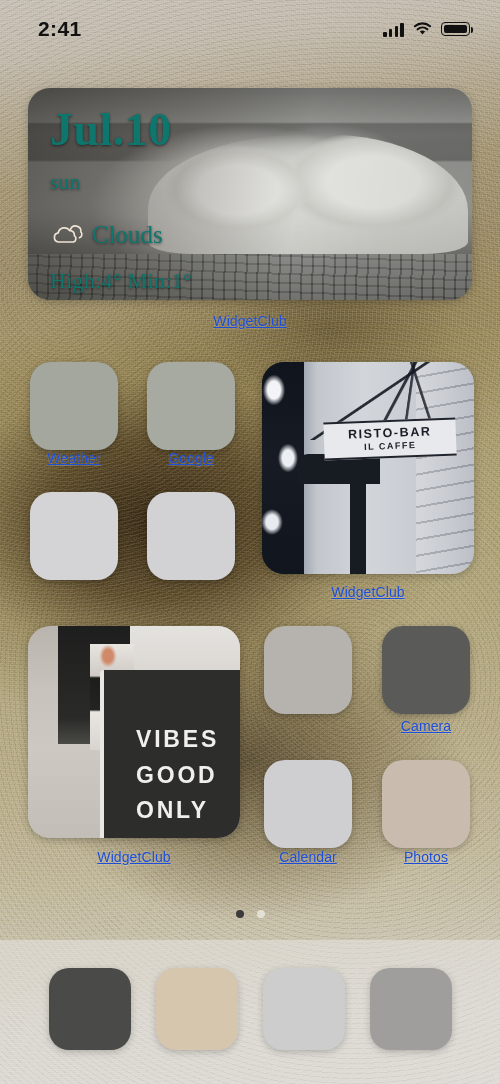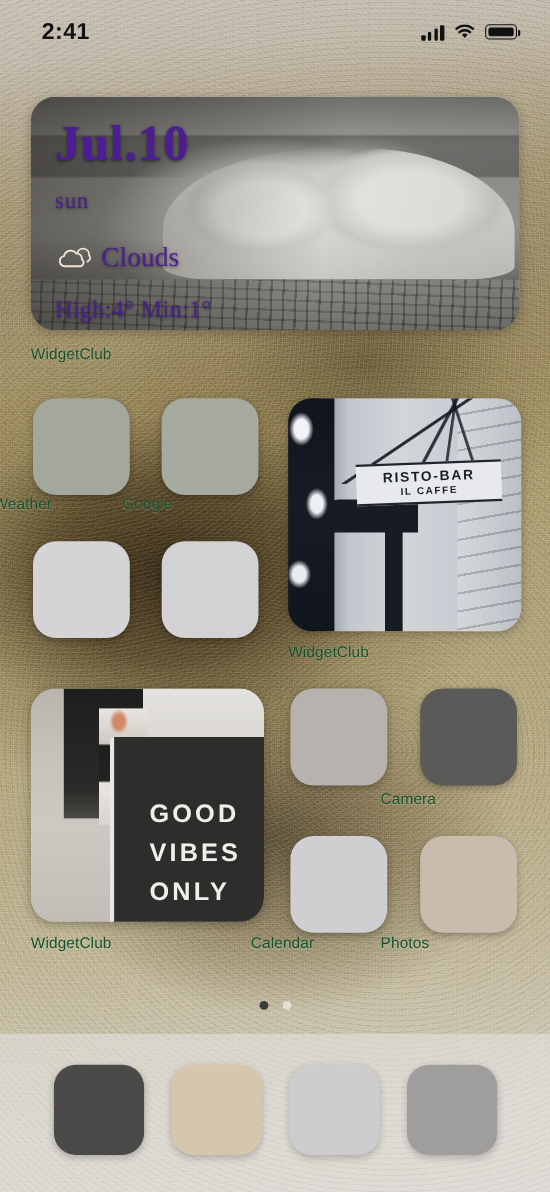--- a/index.html
+++ b/index.html
@@ -114,38 +114,39 @@
     border-radius:50% 46% 14% 14% / 62% 64% 10% 10%;
     filter:blur(0.4px);
   }
   .widget-shade {
     position:absolute; inset:0;
     background:linear-gradient(100deg, rgba(20,18,14,0.46) 0%, rgba(30,26,20,0.26) 34%, rgba(0,0,0,0.04) 60%, rgba(0,0,0,0.10) 100%);
   }
   .weather-text {
     position:absolute; left:22px; top:18px; right:16px;
     font-family:"Liberation Serif", serif;
-    color:#4c1d95;
+    color:#0f766e;
     text-shadow:0 1px 3px rgba(0,0,0,0.55);
   }
   .w-date { font-size:46px; font-weight:700; letter-spacing:0.5px; line-height:1.05; }
   .w-day  { font-size:21px; font-weight:400; margin-top:16px; letter-spacing:0.6px; }
   .w-cond { display:flex; align-items:center; gap:8px; margin-top:26px; font-size:25px; }
   .w-temp { font-size:22px; margin-top:19px; letter-spacing:0.3px; }
   .cloud-icon { flex:0 0 auto; }
 
   
   .label {
     position:absolute;
-    text-align:left;
+    text-align:center;
     font-size:14px;
-    color:#14532d;
+    color:#1d4ed8;
     letter-spacing:0.1px;
     white-space:nowrap;
     text-shadow:0 0.5px 1.5px rgba(255,255,255,0.30);
+    text-decoration:underline;
   }
 
   
   .app-icon {
     position:absolute;
     width:88px; height:88px;
     border-radius:21px;
     box-shadow:0 2px 7px rgba(0,0,0,0.26);
   }
 
@@ -328,22 +329,22 @@
     </div>
   </div>
   <div class="label" style="left:262px;top:584px;width:212px;">WidgetClub</div>
 
   <div class="photo-widget" style="left:28px;top:626px;">
     <div class="photo-vibes"></div>
     <div class="vibes-bg-right"></div>
     <div class="vibes-bg-door"></div>
     <div class="vibes-bg-person"></div>
     <div class="vibes-board">
+      <div>VIBES</div>
       <div>GOOD</div>
-      <div>VIBES</div>
       <div>ONLY</div>
     </div>
   </div>
   <div class="label" style="left:28px;top:849px;width:212px;">WidgetClub</div>
 
   <div class="app-icon" style="left:264px;top:626px;background:#b6b2ae;"></div>
 
   <div class="app-icon" style="left:382px;top:626px;background:#5a5a58;"></div>
   <div class="label" style="left:346px;top:718px;width:160px;">Camera</div>
 

